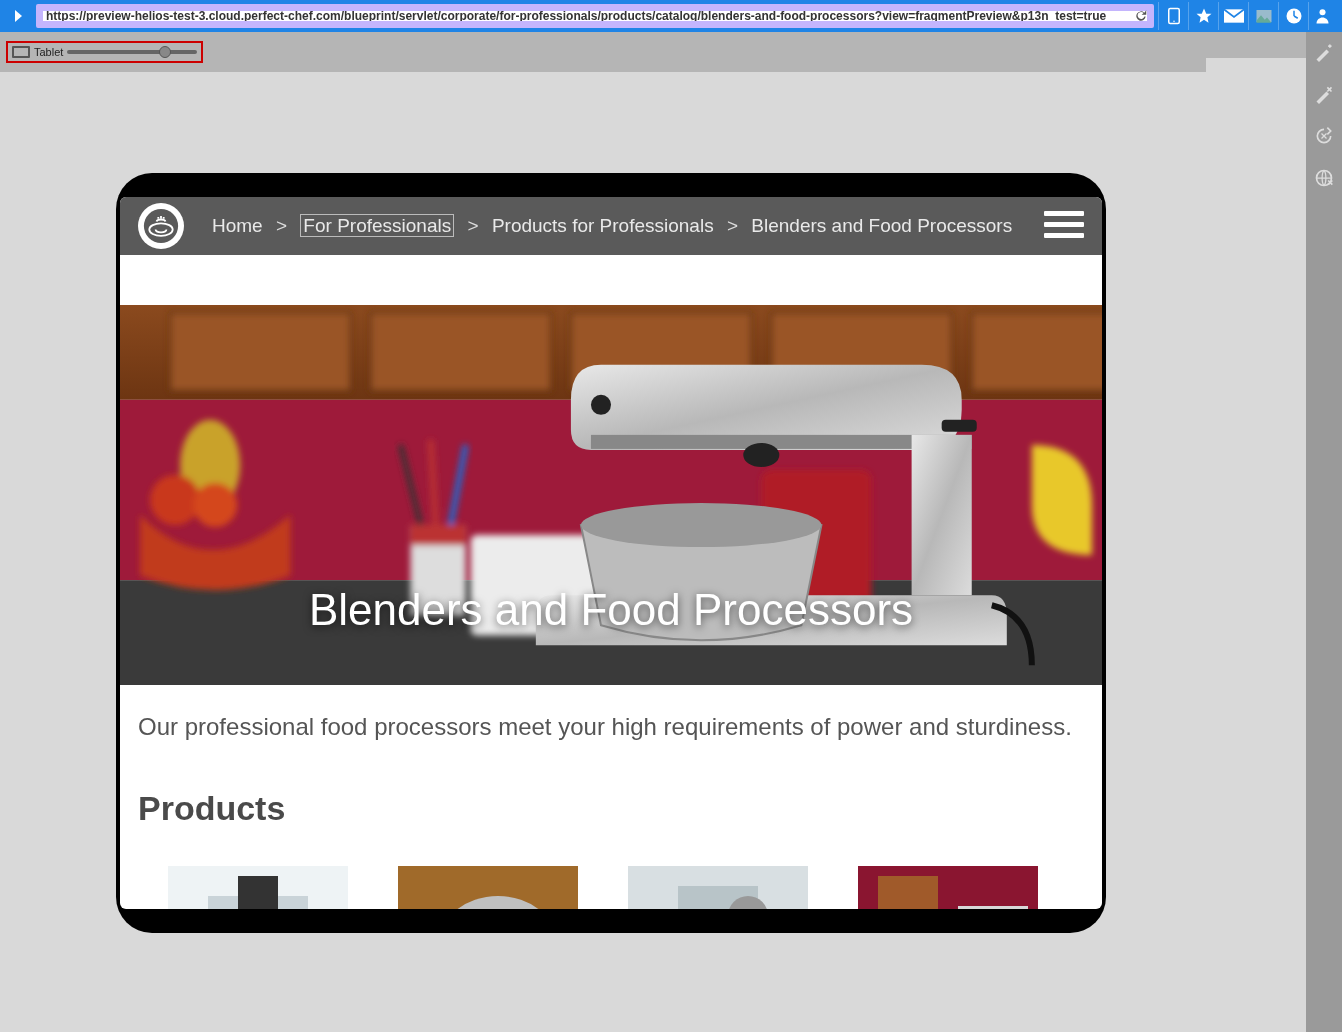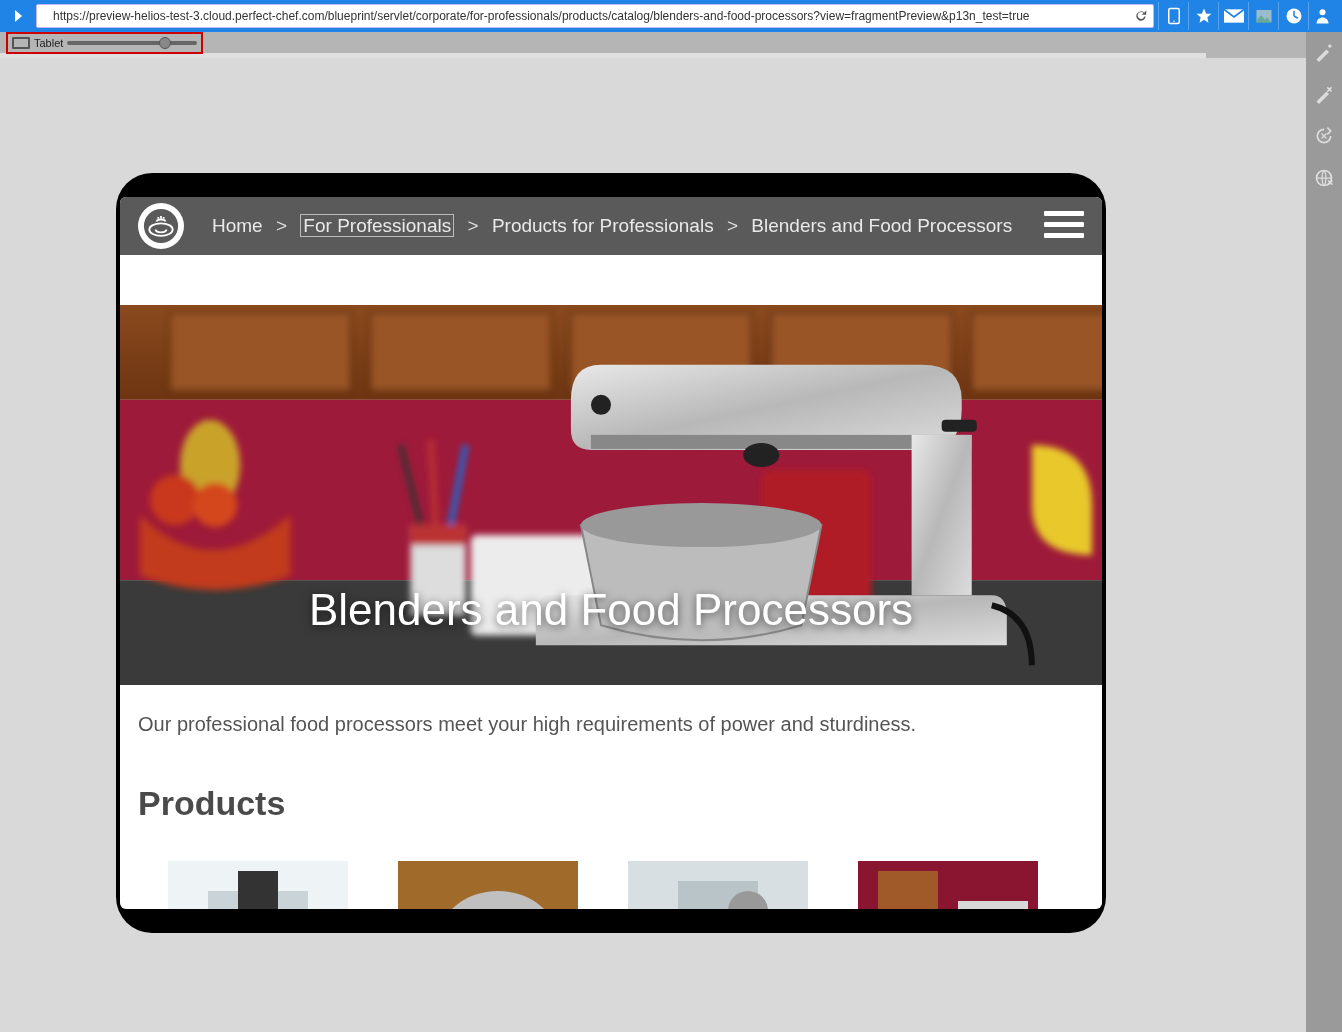--- a/index.html
+++ b/index.html
@@ -2,27 +2,27 @@
 <html><head>
 <meta charset="utf-8">
 <style>
 * { margin:0; padding:0; box-sizing:border-box; }
 html,body { width:1342px; height:1032px; font-family:Arial,Helvetica,sans-serif; overflow:hidden; background:#e0e0e0; }
 
 
 .top-bar { position:absolute; left:0; top:0; right:0; height:32px; background:#1f84e6; display:flex; align-items:center; padding:0 4px; gap:0; z-index:50; }
 .top-bar .forward-btn { width:28px; height:28px; display:flex; align-items:center; justify-content:center; cursor:pointer; }
 .top-bar .url-wrap { flex:1; position:relative; margin:0 4px; }
-.top-bar .url-wrap input { width:100%; height:24px; background:#fff; border:1px solid #c4b5fd; border-radius:2px; padding:0 22px 0 16px; font-size:12px; color:#333; }
+.top-bar .url-wrap input { width:100%; height:24px; background:#fff; border:7px solid #c4b5fd; border-radius:2px; padding:0 22px 0 3px; font-size:12px; color:#333;font-weight:bold; }
 .top-bar .reload-btn { position:absolute; right:4px; top:3px; width:18px; height:18px; display:flex; align-items:center; justify-content:center; cursor:pointer; }
 .top-bar .icon-btn { width:30px; height:28px; display:flex; align-items:center; justify-content:center; cursor:pointer; border-left:1px solid rgba(255,255,255,0.25); color:#fff; }
 .top-bar .icon-btn svg { fill:#fff; }
 
 
-.second-bar { position:absolute; left:0; top:32px; right:136px; height:21px; background:#b5b5b5; display:flex; align-items:center; padding:0 6px; gap:6px; z-index:40;text-align:right; }
+.second-bar { position:absolute; left:0; top:32px; right:136px; height:40px; background:#b5b5b5; display:flex; align-items:center; padding:0 6px; gap:6px; z-index:40;text-align:right; }
 .second-bar-right { position:absolute; right:0; top:32px; width:136px; height:26px; background:#b5b5b5; z-index:40; }
 .device-chip { display:flex; align-items:center; gap:4px; border:2px solid #cc0000; padding:1px 4px; height:22px; }
 .device-chip .tablet-ic { width:18px; height:12px; border:2px solid #555; border-radius:1px; }
 .device-chip span { font-size:11px; color:#222; }
 .slider { width:130px; height:4px; background:#666; position:relative; border-radius:2px; }
 .slider .handle { position:absolute; width:12px; height:12px; background:#888; border:1px solid #555; border-radius:50%; top:-4px; left:92px; }
 
 
 .right-rail { position:absolute; right:0; top:32px; width:36px; bottom:0; background:#9a9a9a; z-index:45; display:flex; flex-direction:column; align-items:center; padding-top:6px; gap:14px; }
 .right-rail .rbtn { width:28px; height:28px; display:flex; align-items:center; justify-content:center; cursor:pointer; }
@@ -43,21 +43,21 @@
 .site-header .crumb .boxed { border:1px solid #bbb; padding:0 2px; }
 .site-header .sep { margin:0 8px; color:#ddd; }
 .site-header .hamburger { position:absolute; right:18px; top:14px; width:40px; height:30px; cursor:pointer; }
 .site-header .hamburger div { height:5px; background:#fff; margin-bottom:6px; border-radius:1px; }
 
 .hero { position:relative; height:380px; overflow:hidden; margin-top:50px; }
 .hero svg { width:100%; height:100%; display:block; }
 .hero-title { position:absolute; left:0; right:0; top:280px; text-align:center; color:#fff; font-size:44px; font-weight:400; text-shadow:0 2px 8px rgba(0,0,0,0.6); }
 
 .content { padding:28px 18px 18px 18px; }
-.lead { font-size:20px; color:#555; }
+.lead { font-size:24px; color:#555; }
 .sec-title { font-size:34px; color:#4a4a4a; margin-top:48px; font-weight:700; }
 .prod-row { display:flex; gap:50px; margin-top:38px; }
 .prod-card { width:180px; height:55px; overflow:hidden; position:relative; }
 .prod-card svg { width:100%; height:140px; }
 
 </style>
 </head>
 <body>
 
 <div class="top-bar">

